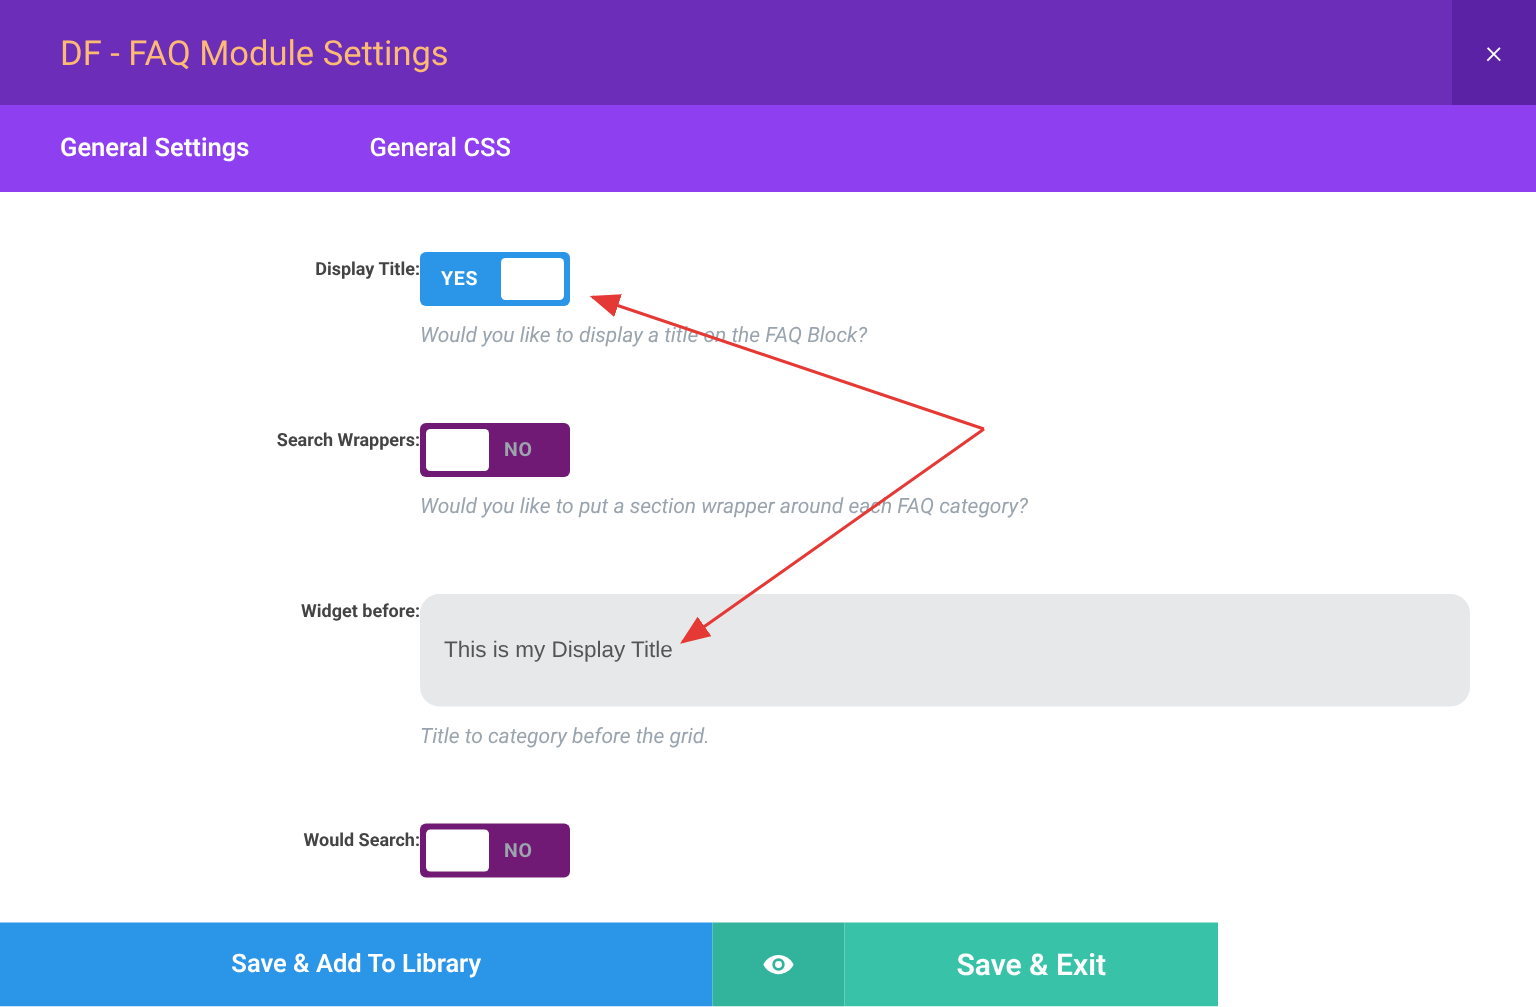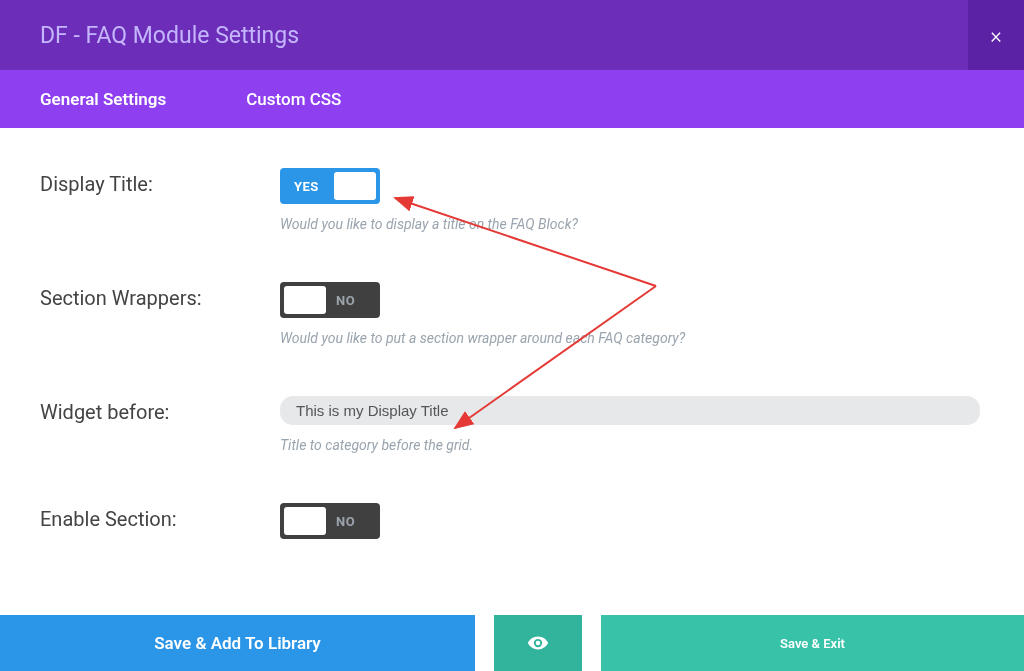--- a/index.html
+++ b/index.html
@@ -13,21 +13,21 @@
   }
   .header {
     background: #6c2eb9;
     height: 70px;
     display: flex;
     align-items: center;
     justify-content: space-between;
     padding: 0 40px 0 40px;
   }
   .header-title {
-    color: #c4b5fd;
+    color: #fdba74;
     font-size: 23px;
     font-weight: 400;
   }
   .close-btn {
     width: 56px;
     height: 70px;
     background: #5b22a6;
     color: #fff;
     display: flex;
     align-items: center;
@@ -60,42 +60,43 @@
     padding: 40px 40px 20px 40px;
     position: relative;
   }
   .field-row {
     display: flex;
     margin-bottom: 50px;
   }
   .field-label {
     width: 240px;
     color: #444;
-    font-size: 20px;
-    font-weight: 400;
+    font-size: 12px;
+    font-weight: 700;
     padding-top: 4px;
+    text-align: right;
   }
   .field-control {
     flex: 1;
   }
   .toggle {
     width: 100px;
     height: 36px;
     border-radius: 4px;
     display: flex;
     align-items: center;
     position: relative;
     cursor: pointer;
     padding: 0;
   }
   .toggle.yes {
     background: #2b95e8;
   }
   .toggle.no {
-    background: #404040;
+    background: #701a75;
   }
   .toggle-label {
     font-size: 13px;
     font-weight: 700;
     letter-spacing: 0.5px;
   }
   .toggle.yes .toggle-label {
     color: #fff;
     padding-left: 14px;
   }
@@ -117,32 +118,31 @@
     color: #9aa4ae;
     font-size: 14px;
     font-style: italic;
     margin-top: 12px;
   }
   .text-input {
     width: 700px;
     background: #e6e8ea;
     border: none;
     border-radius: 13px;
-    padding: 6px 16px;
+    padding: 29px 16px;
     font-size: 15px;
     color: #555;
   }
   .footer {
     position: absolute;
     bottom: 0;
     left: 0;
-    width: 1024px;
+    width: 812px;
     height: 56px;
     display: flex;
-    gap: 19px;
   }
   .btn-save-lib {
     flex: 0 0 475px;
     background: #2b95e8;
     color: #fff;
     display: flex;
     align-items: center;
     justify-content: center;
     font-size: 17px;
     font-weight: 600;
@@ -158,21 +158,21 @@
     cursor: pointer;
   }
   .btn-eye svg { width: 22px; height: 22px; fill: #fff; }
   .btn-save-exit {
     flex: 1;
     background: #38c2a8;
     color: #fff;
     display: flex;
     align-items: center;
     justify-content: center;
-    font-size: 13px;
+    font-size: 20px;
     font-weight: 600;
     cursor: pointer;
   }
   .annotation-svg {
     position: absolute;
     top: 0;
     left: 0;
     pointer-events: none;
   }
 </style>
@@ -181,57 +181,57 @@
 
 <div class="header">
   <div class="header-title">DF - FAQ Module Settings</div>
   <div class="close-btn">
     <span>×</span>
   </div>
 </div>
 
 <div class="tabs">
   <div class="tab active">General Settings</div>
-  <div class="tab">Custom CSS</div>
+  <div class="tab">General CSS</div>
 </div>
 
 <div class="content">
 
   <div class="field-row">
     <div class="field-label">Display Title:</div>
     <div class="field-control">
       <div class="toggle yes">
         <span class="toggle-label">YES</span>
         <span class="toggle-thumb"></span>
       </div>
       <div class="help-text">Would you like to display a title on the FAQ Block?</div>
     </div>
   </div>
 
   <div class="field-row">
-    <div class="field-label">Section Wrappers:</div>
+    <div class="field-label">Search Wrappers:</div>
     <div class="field-control">
       <div class="toggle no">
         <span class="toggle-thumb"></span>
         <span class="toggle-label">NO</span>
       </div>
       <div class="help-text">Would you like to put a section wrapper around each FAQ category?</div>
     </div>
   </div>
 
   <div class="field-row">
     <div class="field-label">Widget before:</div>
     <div class="field-control">
       <input type="text" class="text-input" value="This is my Display Title" style="">
       <div class="help-text">Title to category before the grid.</div>
     </div>
   </div>
 
   <div class="field-row" style="margin-bottom:18px;">
-    <div class="field-label">Enable Section:</div>
+    <div class="field-label">Would Search:</div>
     <div class="field-control">
       <div class="toggle no">
         <span class="toggle-thumb"></span>
         <span class="toggle-label">NO</span>
       </div>
     </div>
   </div>
 
 </div>
 

